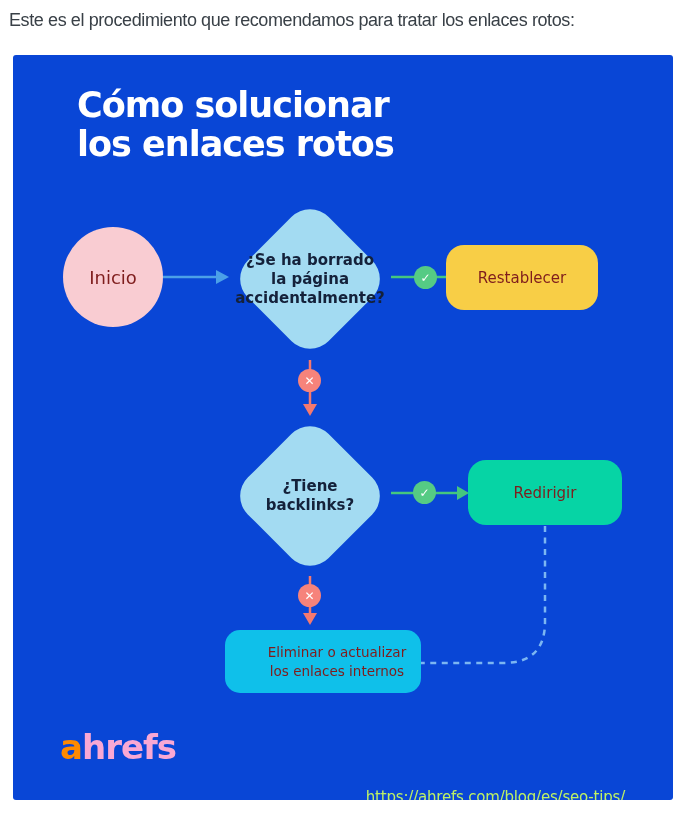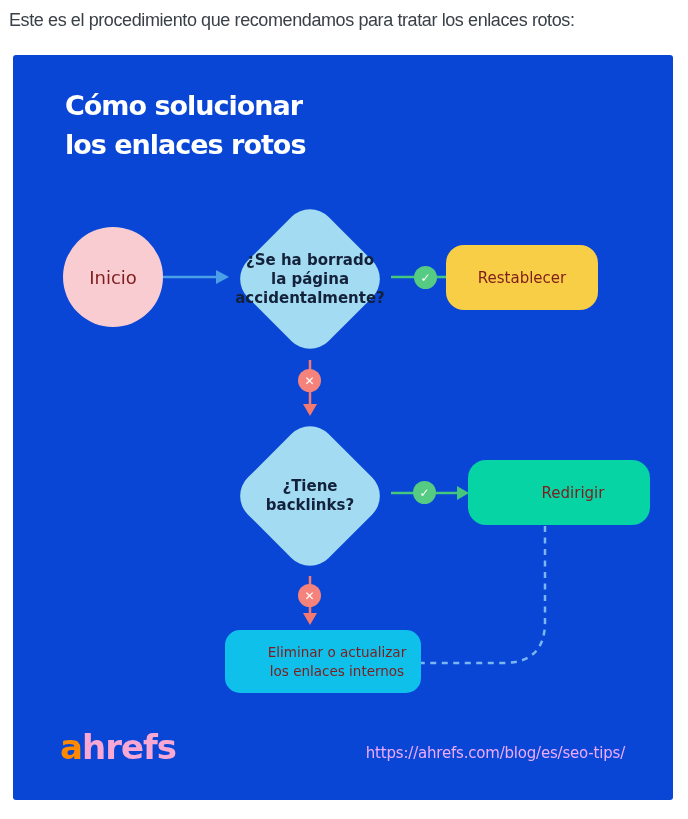--- a/index.html
+++ b/index.html
@@ -5,42 +5,42 @@
   html,body{margin:0;padding:0;background:#ffffff;}
   body{width:688px;height:819px;font-family:"DejaVu Sans",sans-serif;}
   .page{position:relative;width:688px;height:819px;background:#ffffff;overflow:hidden;}
 
   .intro{position:absolute;left:9px;top:7px;margin:0;width:640px;
          font:18px/27px "Liberation Sans",sans-serif;letter-spacing:-0.4px;color:#394047;}
 
   .panel{position:absolute;left:13px;top:55px;width:660px;height:745px;
          border-radius:3px;overflow:hidden;}
 
-  .title{position:absolute;left:52px;top:31px;margin:0;color:#ffffff;
-         font-size:27px;line-height:39px;font-weight:bold;letter-spacing:-1px;
+  .title{position:absolute;left:64px;top:31px;margin:0;color:#ffffff;
+         font-size:35px;line-height:39px;font-weight:bold;letter-spacing:-1px;
          white-space:pre-line;}
 
   .connectors{position:absolute;left:0;top:0;}
 
   .node{position:absolute;display:flex;align-items:center;justify-content:center;
         color:#7f1d1d;font-weight:normal;text-align:center;white-space:pre-line;}
 
   .start{left:50px;top:172px;width:100px;height:100px;border-radius:50%;font-size:18px;}
 
   .diamond{position:absolute;width:114px;height:114px;border-radius:26px;
            transform:rotate(45deg);}
   .d1{left:240px;top:167px;}
   .d2{left:240px;top:384px;}
   .dlabel{position:absolute;inset:0;display:flex;align-items:center;justify-content:center;
           transform:rotate(-45deg);text-align:center;color:#14213A;font-weight:bold;
           font-size:15px;line-height:19px;white-space:pre-line;}
 
   .box{border-radius:18px;font-size:15px;}
   .box-restablecer{left:433px;top:190px;width:152px;height:65px;}
-  .box-redirigir{left:455px;top:405px;width:154px;height:65px;padding-left:28px;}
+  .box-redirigir{left:455px;top:405px;width:154px;height:65px;}
   .box-eliminar{left:212px;top:575px;width:168px;height:63px;border-radius:15px;
                 font-size:13.5px;line-height:19px;padding-left:28px;}
 
   .chip{position:absolute;width:23px;height:23px;border-radius:50%;color:#ffffff;
         display:flex;align-items:center;justify-content:center;
         font-size:12px;font-weight:bold;line-height:1;}
   .c1{left:401px;top:211px;}
   .c2{left:400px;top:426px;}
   .x1{left:285px;top:314px;}
   .x2{left:285px;top:529px;}
@@ -114,16 +114,16 @@
 
     <div class="chip c1" style="background: rgb(85, 203, 132);">✓</div>
     <div class="chip x1" style="background: rgb(246, 131, 123);">✕</div>
     <div class="chip c2" style="background: rgb(85, 203, 132);">✓</div>
     <div class="chip x2" style="background: rgb(246, 131, 123);">✕</div>
 
     <div class="logo">
       <span class="accent" style="color: rgb(255, 138, 0);">a</span><span class="rest">hrefs</span>
     </div>
 
-    <div class="url" style="color: #f0abfc;">https://ahrefs.com/blog/es/seo-tips/</div>
+    <div class="url" style="color: #bef264; margin-top: 44px;">https://ahrefs.com/blog/es/seo-tips/</div>
 
   </div>
 </div>
 
 </body></html>

